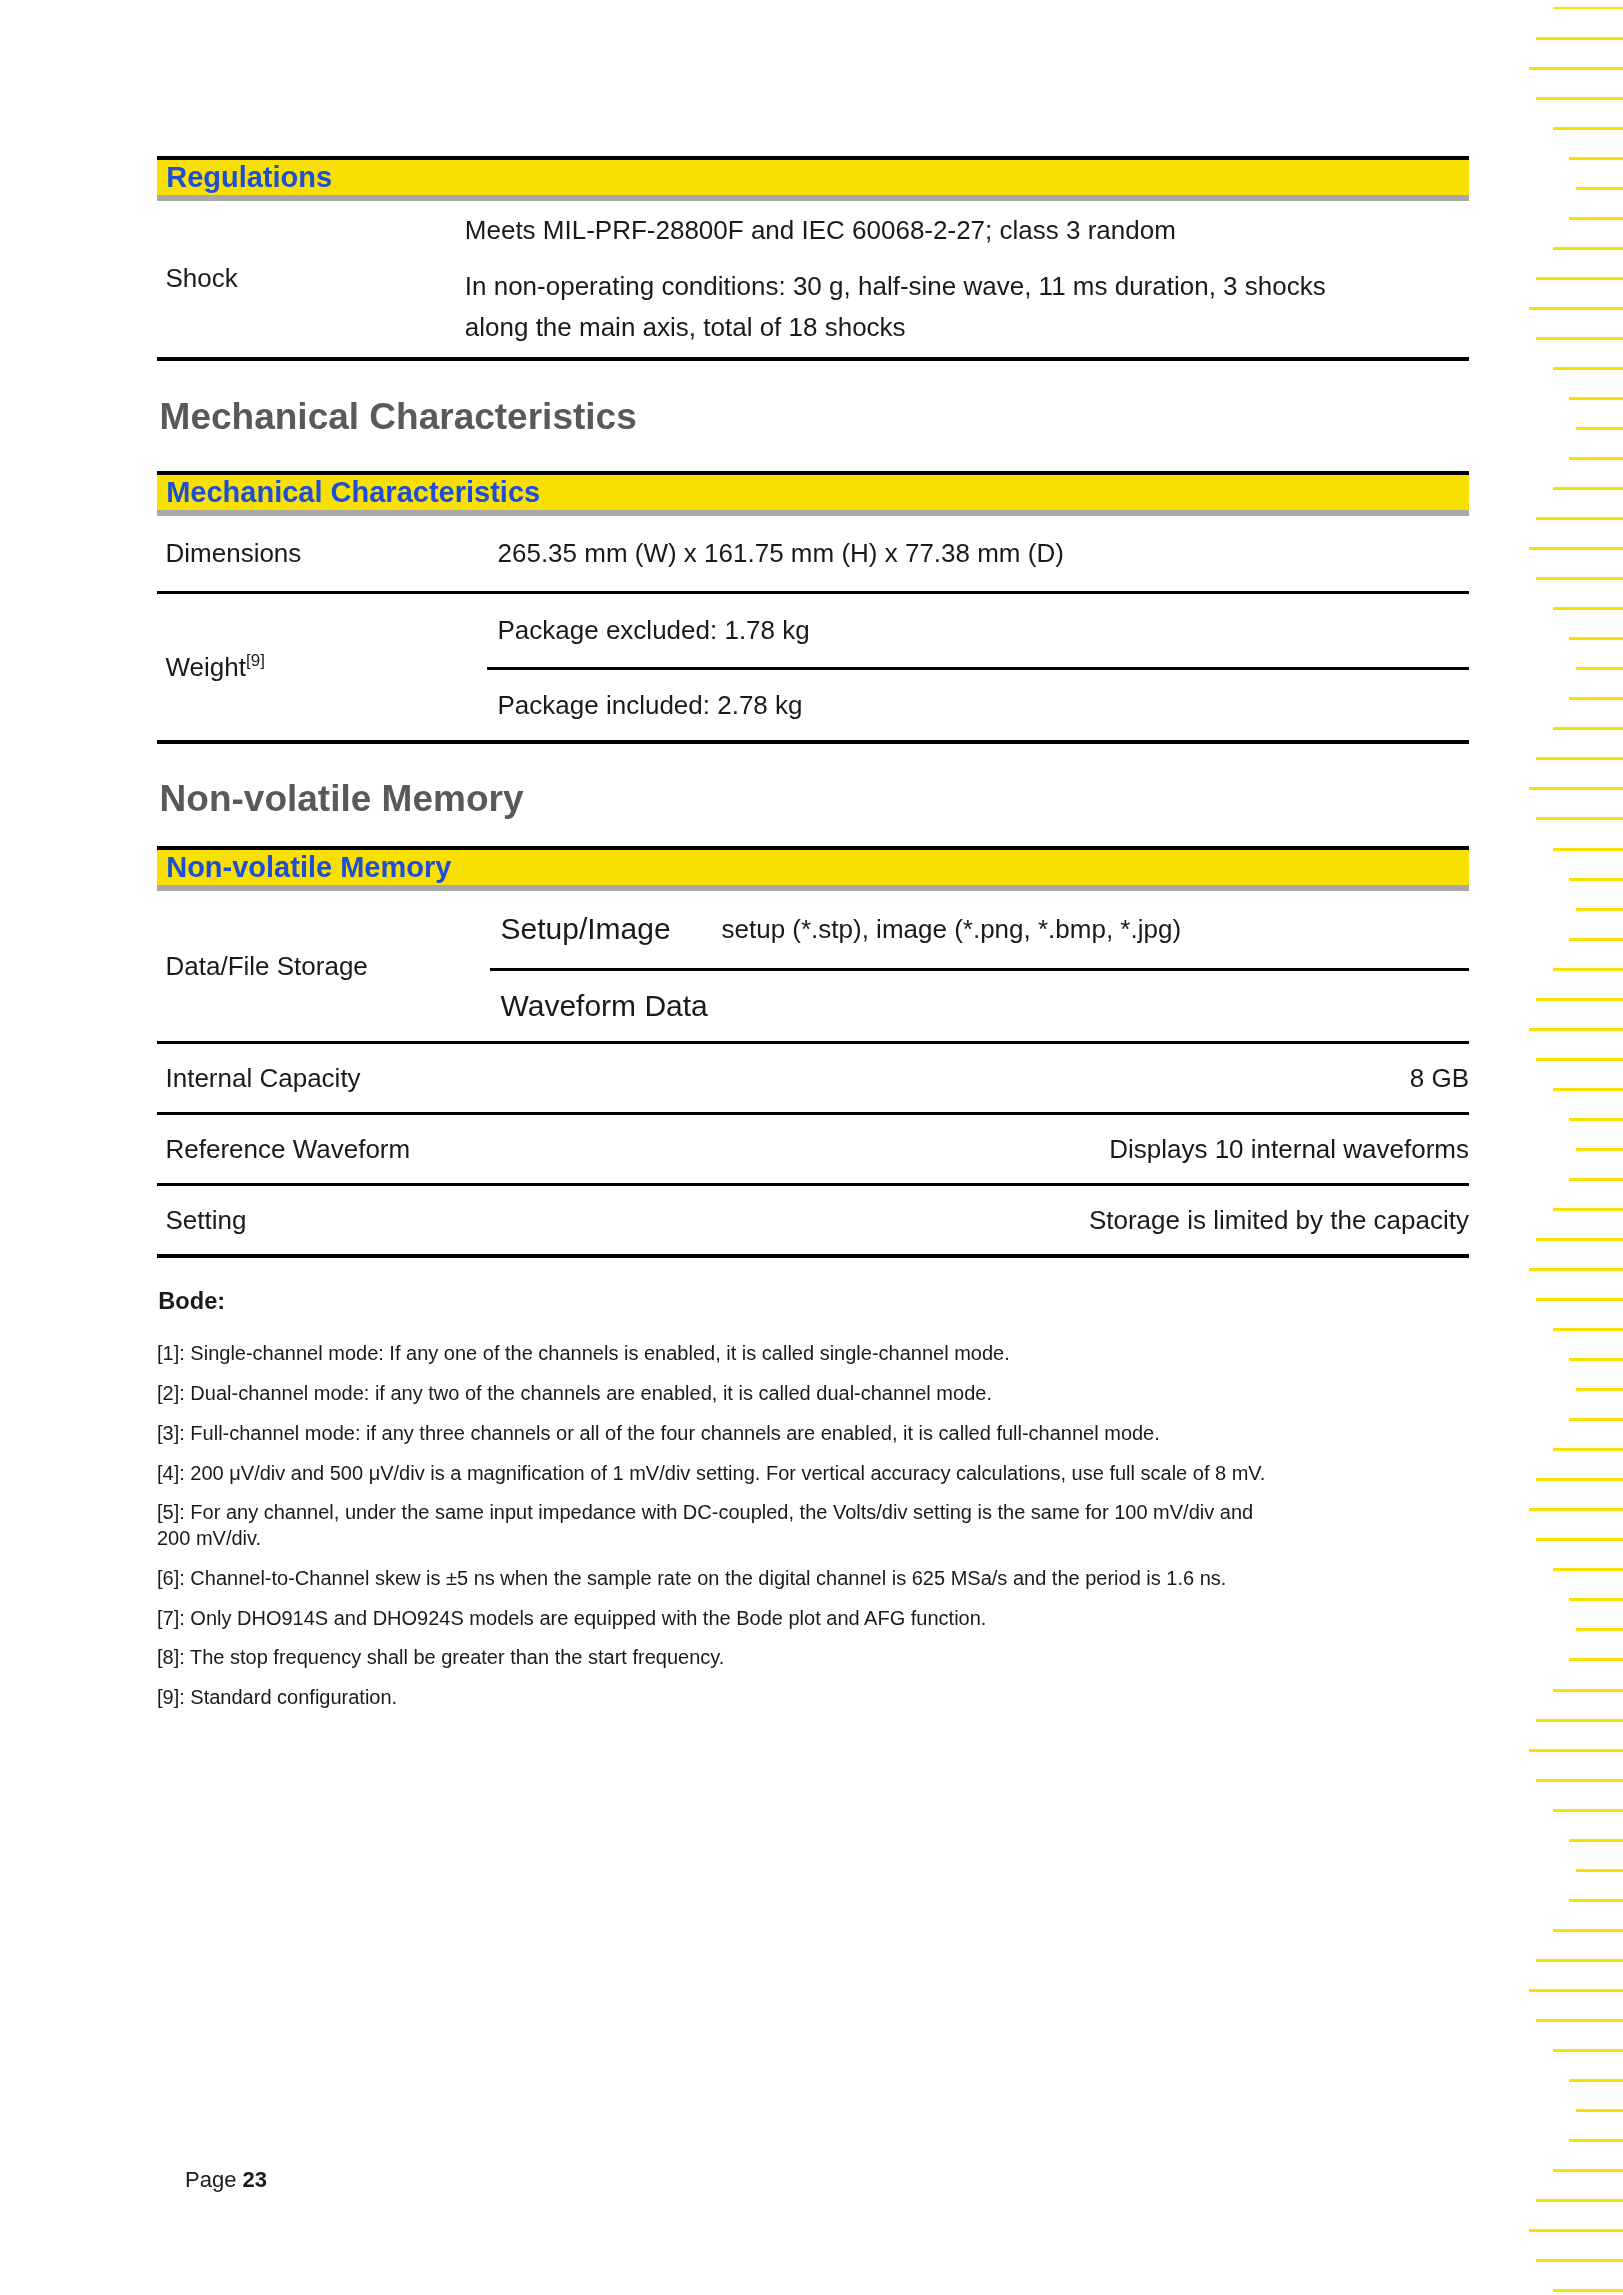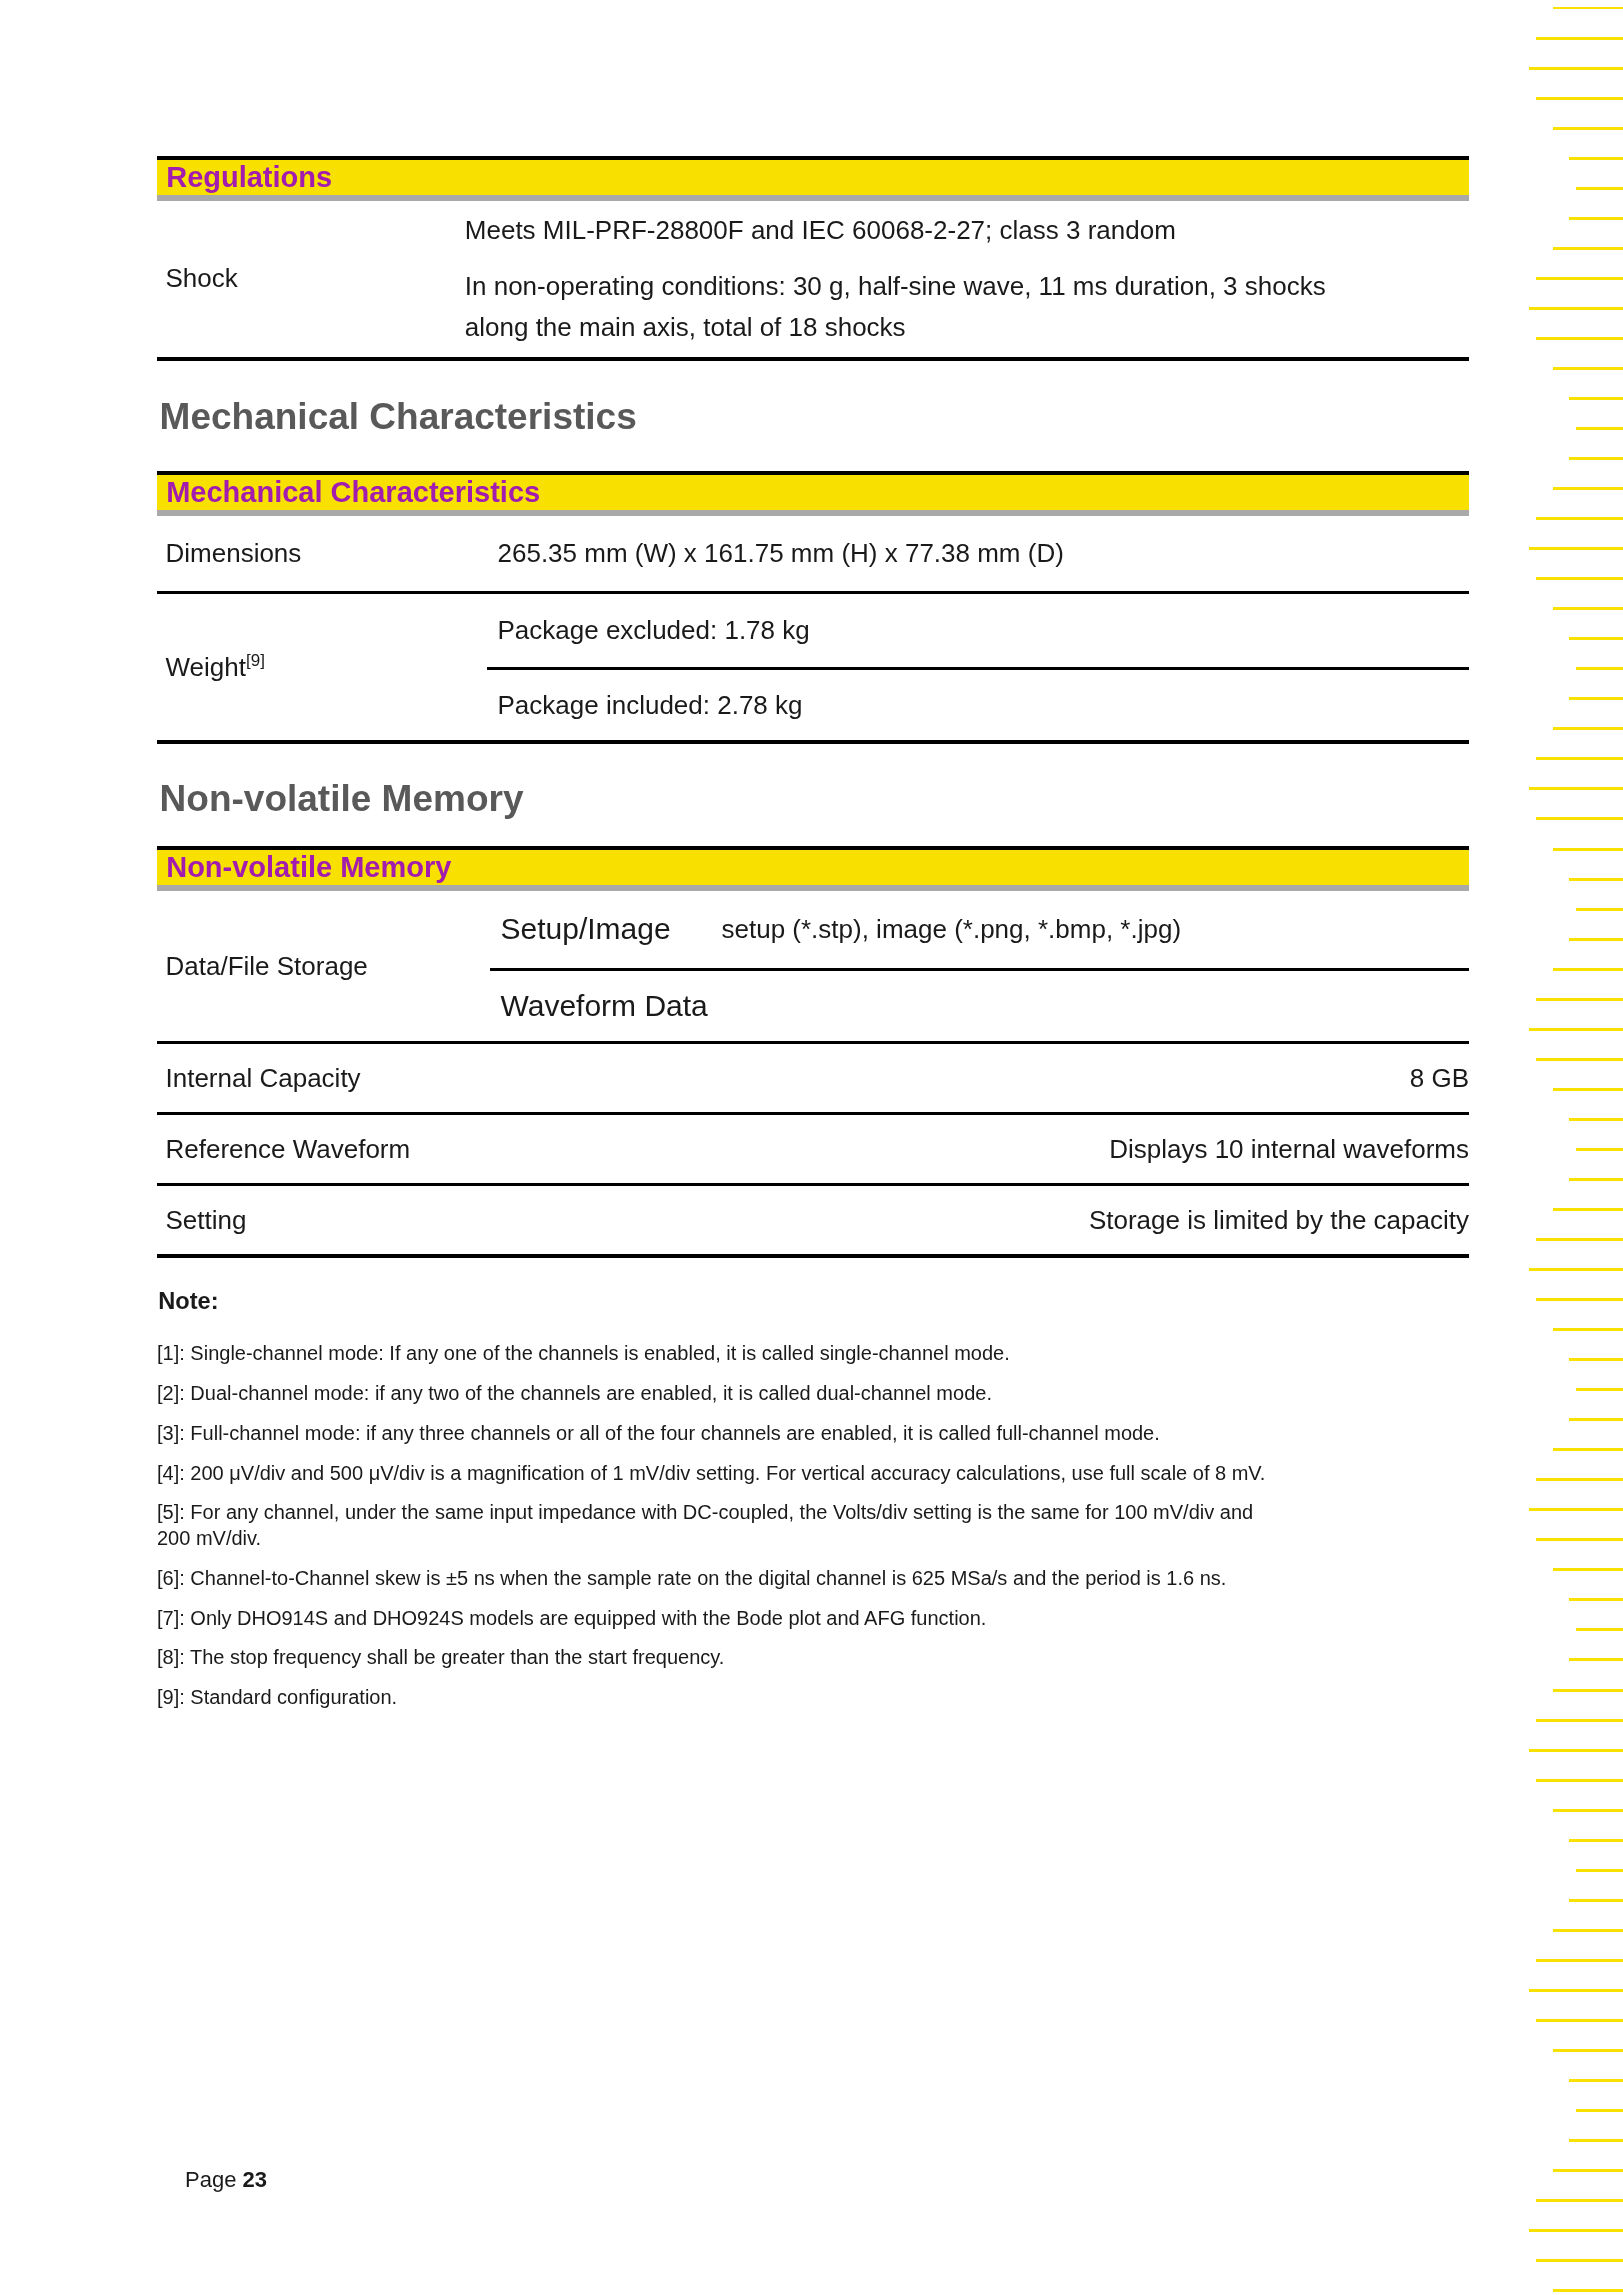--- a/index.html
+++ b/index.html
@@ -14,21 +14,21 @@
     width:1623px;height:2295px;position:relative;background:#ffffff;
     font-family:"Liberation Sans", sans-serif;color:var(--ink);overflow:hidden;
   }
   .content{position:absolute;left:157px;top:0;width:1312px;}
 
   
   .spec-table{border-top:4.6px solid #000;border-bottom:4.6px solid #000;}
   .thead{
     background:var(--yellow);border-bottom:6.5px solid var(--strip);
     height:41px;display:flex;align-items:center;padding-left:9.2px;
-    font-size:29px;font-weight:bold;color:#a21caf;
+    font-size:29px;font-weight:bold;color:#1d4ed8;
   }
   .trow{display:flex;}
   .trow + .trow{border-top:3.3px solid #000;}
   .label-cell{display:flex;align-items:center;padding-left:8.5px;font-size:26px;}
   .vline{line-height:41px;font-size:26px;white-space:nowrap;}
   sup.fnote{font-size:17px;vertical-align:super;line-height:0;}
 
   
   .reg{margin-top:156px;}
   .reg .label-cell{width:298px;}
@@ -158,21 +158,21 @@
 
     <div class="trow row-simple">
       <div class="label-cell">Setting</div>
       <div class="value-cell">
         <span class="vline">Storage is limited by the capacity</span>
       </div>
     </div>
 
   </section>
 
-  <div class="note-heading">Note:</div>
+  <div class="note-heading">Bode:</div>
   <div id="notes-list">
       <div class="note-item">
         <div class="note-line">[1]: Single-channel mode: If any one of the channels is enabled, it is called single-channel mode.</div>
       </div>
       <div class="note-item">
         <div class="note-line">[2]: Dual-channel mode: if any two of the channels are enabled, it is called dual-channel mode.</div>
       </div>
       <div class="note-item">
         <div class="note-line">[3]: Full-channel mode: if any three channels or all of the four channels are enabled, it is called full-channel mode.</div>
       </div>

